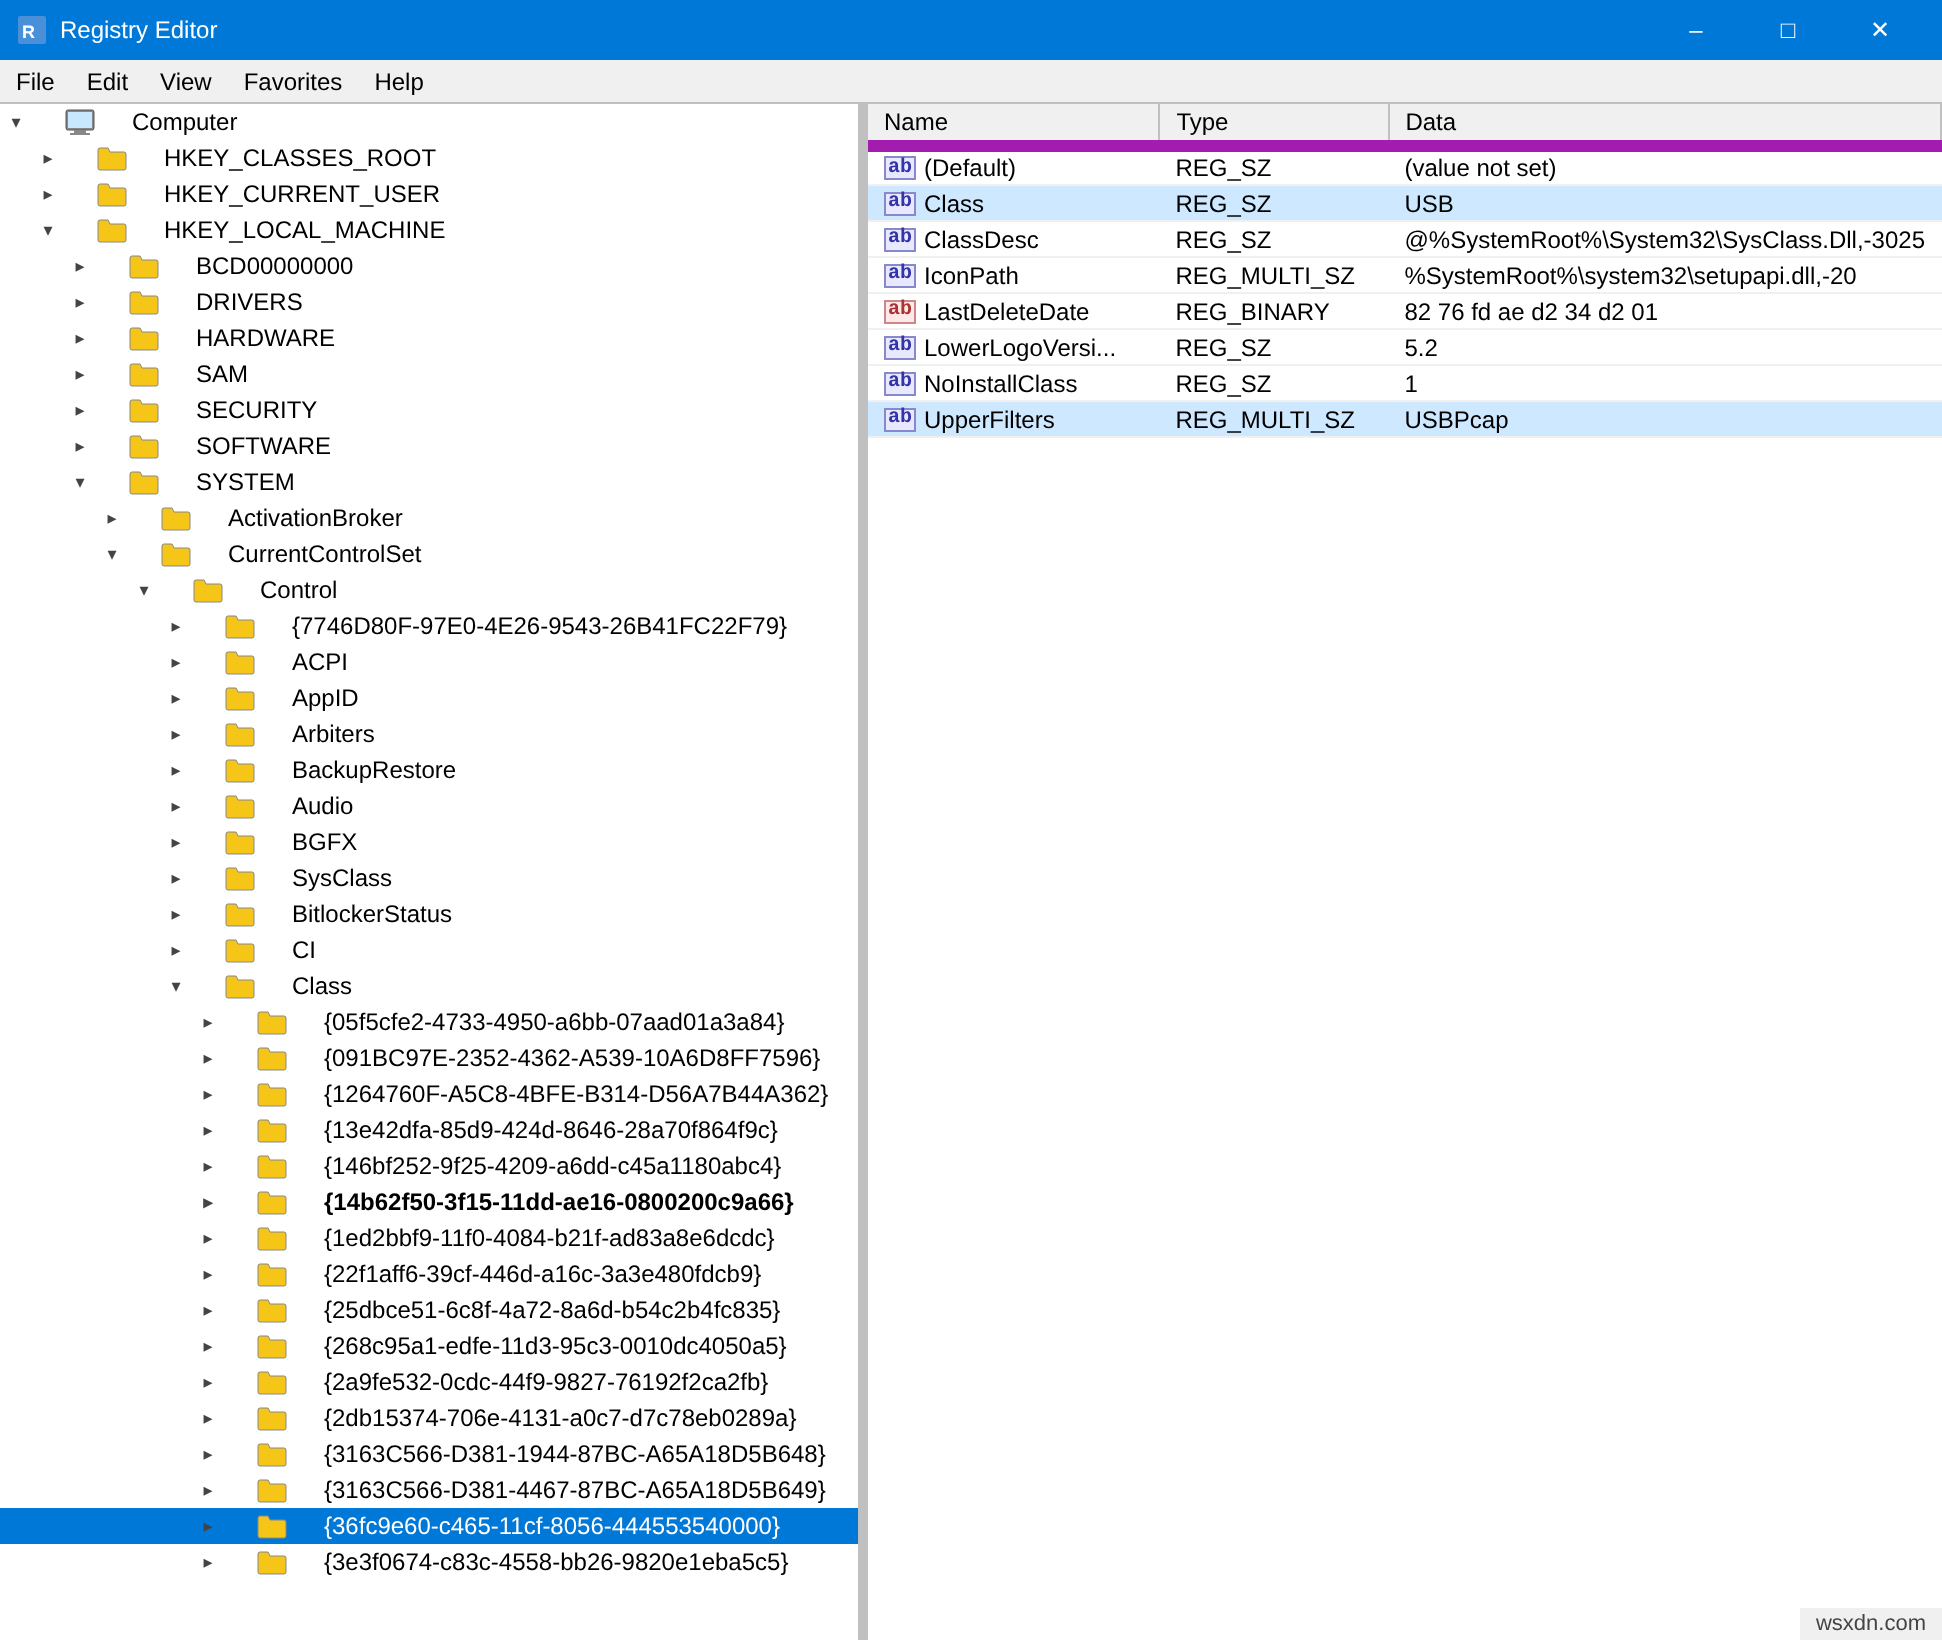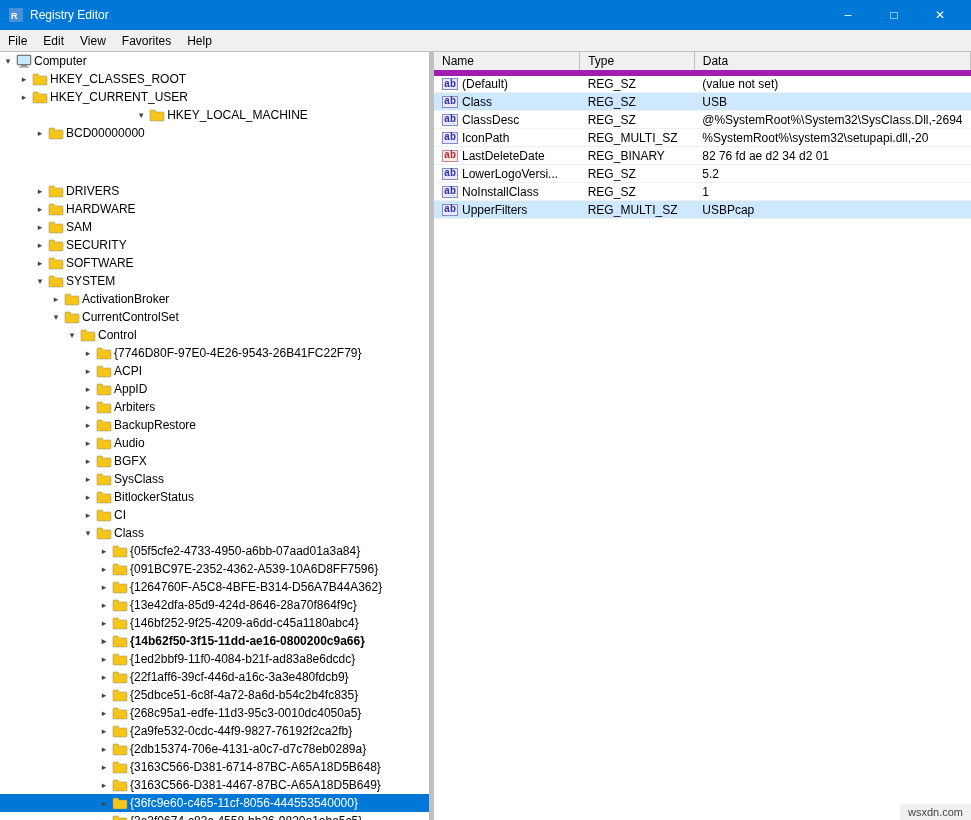--- a/index.html
+++ b/index.html
@@ -79,20 +79,21 @@
 
     .tree-node {
       white-space: nowrap;
     }
     .tree-row {
       display: flex;
       align-items: center;
       height: 18px;
       cursor: pointer;
       padding-right: 4px;
+      gap: 16px;
     }
     .tree-row.selected { background: #0078d7; color: white; }
 
     .expand-btn {
       width: 16px;
       height: 16px;
       display: inline-flex;
       align-items: center;
       justify-content: center;
       font-size: 9px;
@@ -242,39 +243,39 @@
       </div>
       <div class="tree-row" style="padding-left: 16px;">
         <span class="expand-btn collapsed"></span>
         <span class="folder-icon">
           <svg width="16" height="16" viewBox="0 0 16 16">
     <path d="M1 4 Q1 3 2 3 L6 3 L7 5 L14 5 Q15 5 15 6 L15 13 Q15 14 14 14 L2 14 Q1 14 1 13 Z" fill="#f5c518" stroke="#888" stroke-width="0.5"></path>
   </svg>
         </span>
         <span class="node-label">HKEY_CURRENT_USER</span>
       </div>
-      <div class="tree-row" style="padding-left: 16px; justify-content: center;">
+      <div class="tree-row" style="padding-left: 16px;">
         <span class="expand-btn expanded"></span>
         <span class="folder-icon">
           <svg width="16" height="16" viewBox="0 0 16 16">
     <path d="M1 4 Q1 3 2 3 L6 3 L7 5 L14 5 Q15 5 15 6 L15 13 Q15 14 14 14 L2 14 Q1 14 1 13 Z" fill="#f5c518" stroke="#888" stroke-width="0.5"></path>
   </svg>
         </span>
         <span class="node-label">HKEY_LOCAL_MACHINE</span>
       </div>
       <div class="tree-row" style="padding-left: 32px;">
         <span class="expand-btn collapsed"></span>
         <span class="folder-icon">
           <svg width="16" height="16" viewBox="0 0 16 16">
     <path d="M1 4 Q1 3 2 3 L6 3 L7 5 L14 5 Q15 5 15 6 L15 13 Q15 14 14 14 L2 14 Q1 14 1 13 Z" fill="#f5c518" stroke="#888" stroke-width="0.5"></path>
   </svg>
         </span>
         <span class="node-label">BCD00000000</span>
       </div>
-      <div class="tree-row" style="padding-left: 32px; margin-top: 40px;">
+      <div class="tree-row" style="padding-left: 32px;">
         <span class="expand-btn collapsed"></span>
         <span class="folder-icon">
           <svg width="16" height="16" viewBox="0 0 16 16">
     <path d="M1 4 Q1 3 2 3 L6 3 L7 5 L14 5 Q15 5 15 6 L15 13 Q15 14 14 14 L2 14 Q1 14 1 13 Z" fill="#f5c518" stroke="#888" stroke-width="0.5"></path>
   </svg>
         </span>
         <span class="node-label">DRIVERS</span>
       </div>
       <div class="tree-row" style="padding-left: 32px;">
         <span class="expand-btn collapsed"></span>
@@ -555,21 +556,21 @@
         </span>
         <span class="node-label">{2db15374-706e-4131-a0c7-d7c78eb0289a}</span>
       </div>
       <div class="tree-row" style="padding-left: 96px;">
         <span class="expand-btn collapsed"></span>
         <span class="folder-icon">
           <svg width="16" height="16" viewBox="0 0 16 16">
     <path d="M1 4 Q1 3 2 3 L6 3 L7 5 L14 5 Q15 5 15 6 L15 13 Q15 14 14 14 L2 14 Q1 14 1 13 Z" fill="#f5c518" stroke="#888" stroke-width="0.5"></path>
   </svg>
         </span>
-        <span class="node-label">{3163C566-D381-6714-87BC-A65A18D5B648}</span>
+        <span class="node-label">{3163C566-D381-1944-87BC-A65A18D5B648}</span>
       </div>
       <div class="tree-row" style="padding-left: 96px;">
         <span class="expand-btn collapsed"></span>
         <span class="folder-icon">
           <svg width="16" height="16" viewBox="0 0 16 16">
     <path d="M1 4 Q1 3 2 3 L6 3 L7 5 L14 5 Q15 5 15 6 L15 13 Q15 14 14 14 L2 14 Q1 14 1 13 Z" fill="#f5c518" stroke="#888" stroke-width="0.5"></path>
   </svg>
         </span>
         <span class="node-label">{3163C566-D381-4467-87BC-A65A18D5B649}</span>
       </div>
@@ -626,21 +627,21 @@
             <td>USB</td>
           </tr>
           <tr>
             <td>
               <div class="td-flex">
                 <span class="reg-icon">ab</span>
                 <span>ClassDesc</span>
               </div>
             </td>
             <td>REG_SZ</td>
-            <td>@%SystemRoot%\System32\SysClass.Dll,-2694</td>
+            <td>@%SystemRoot%\System32\SysClass.Dll,-3025</td>
           </tr>
           <tr>
             <td>
               <div class="td-flex">
                 <span class="reg-icon">ab</span>
                 <span>IconPath</span>
               </div>
             </td>
             <td>REG_MULTI_SZ</td>
             <td>%SystemRoot%\system32\setupapi.dll,-20</td>

